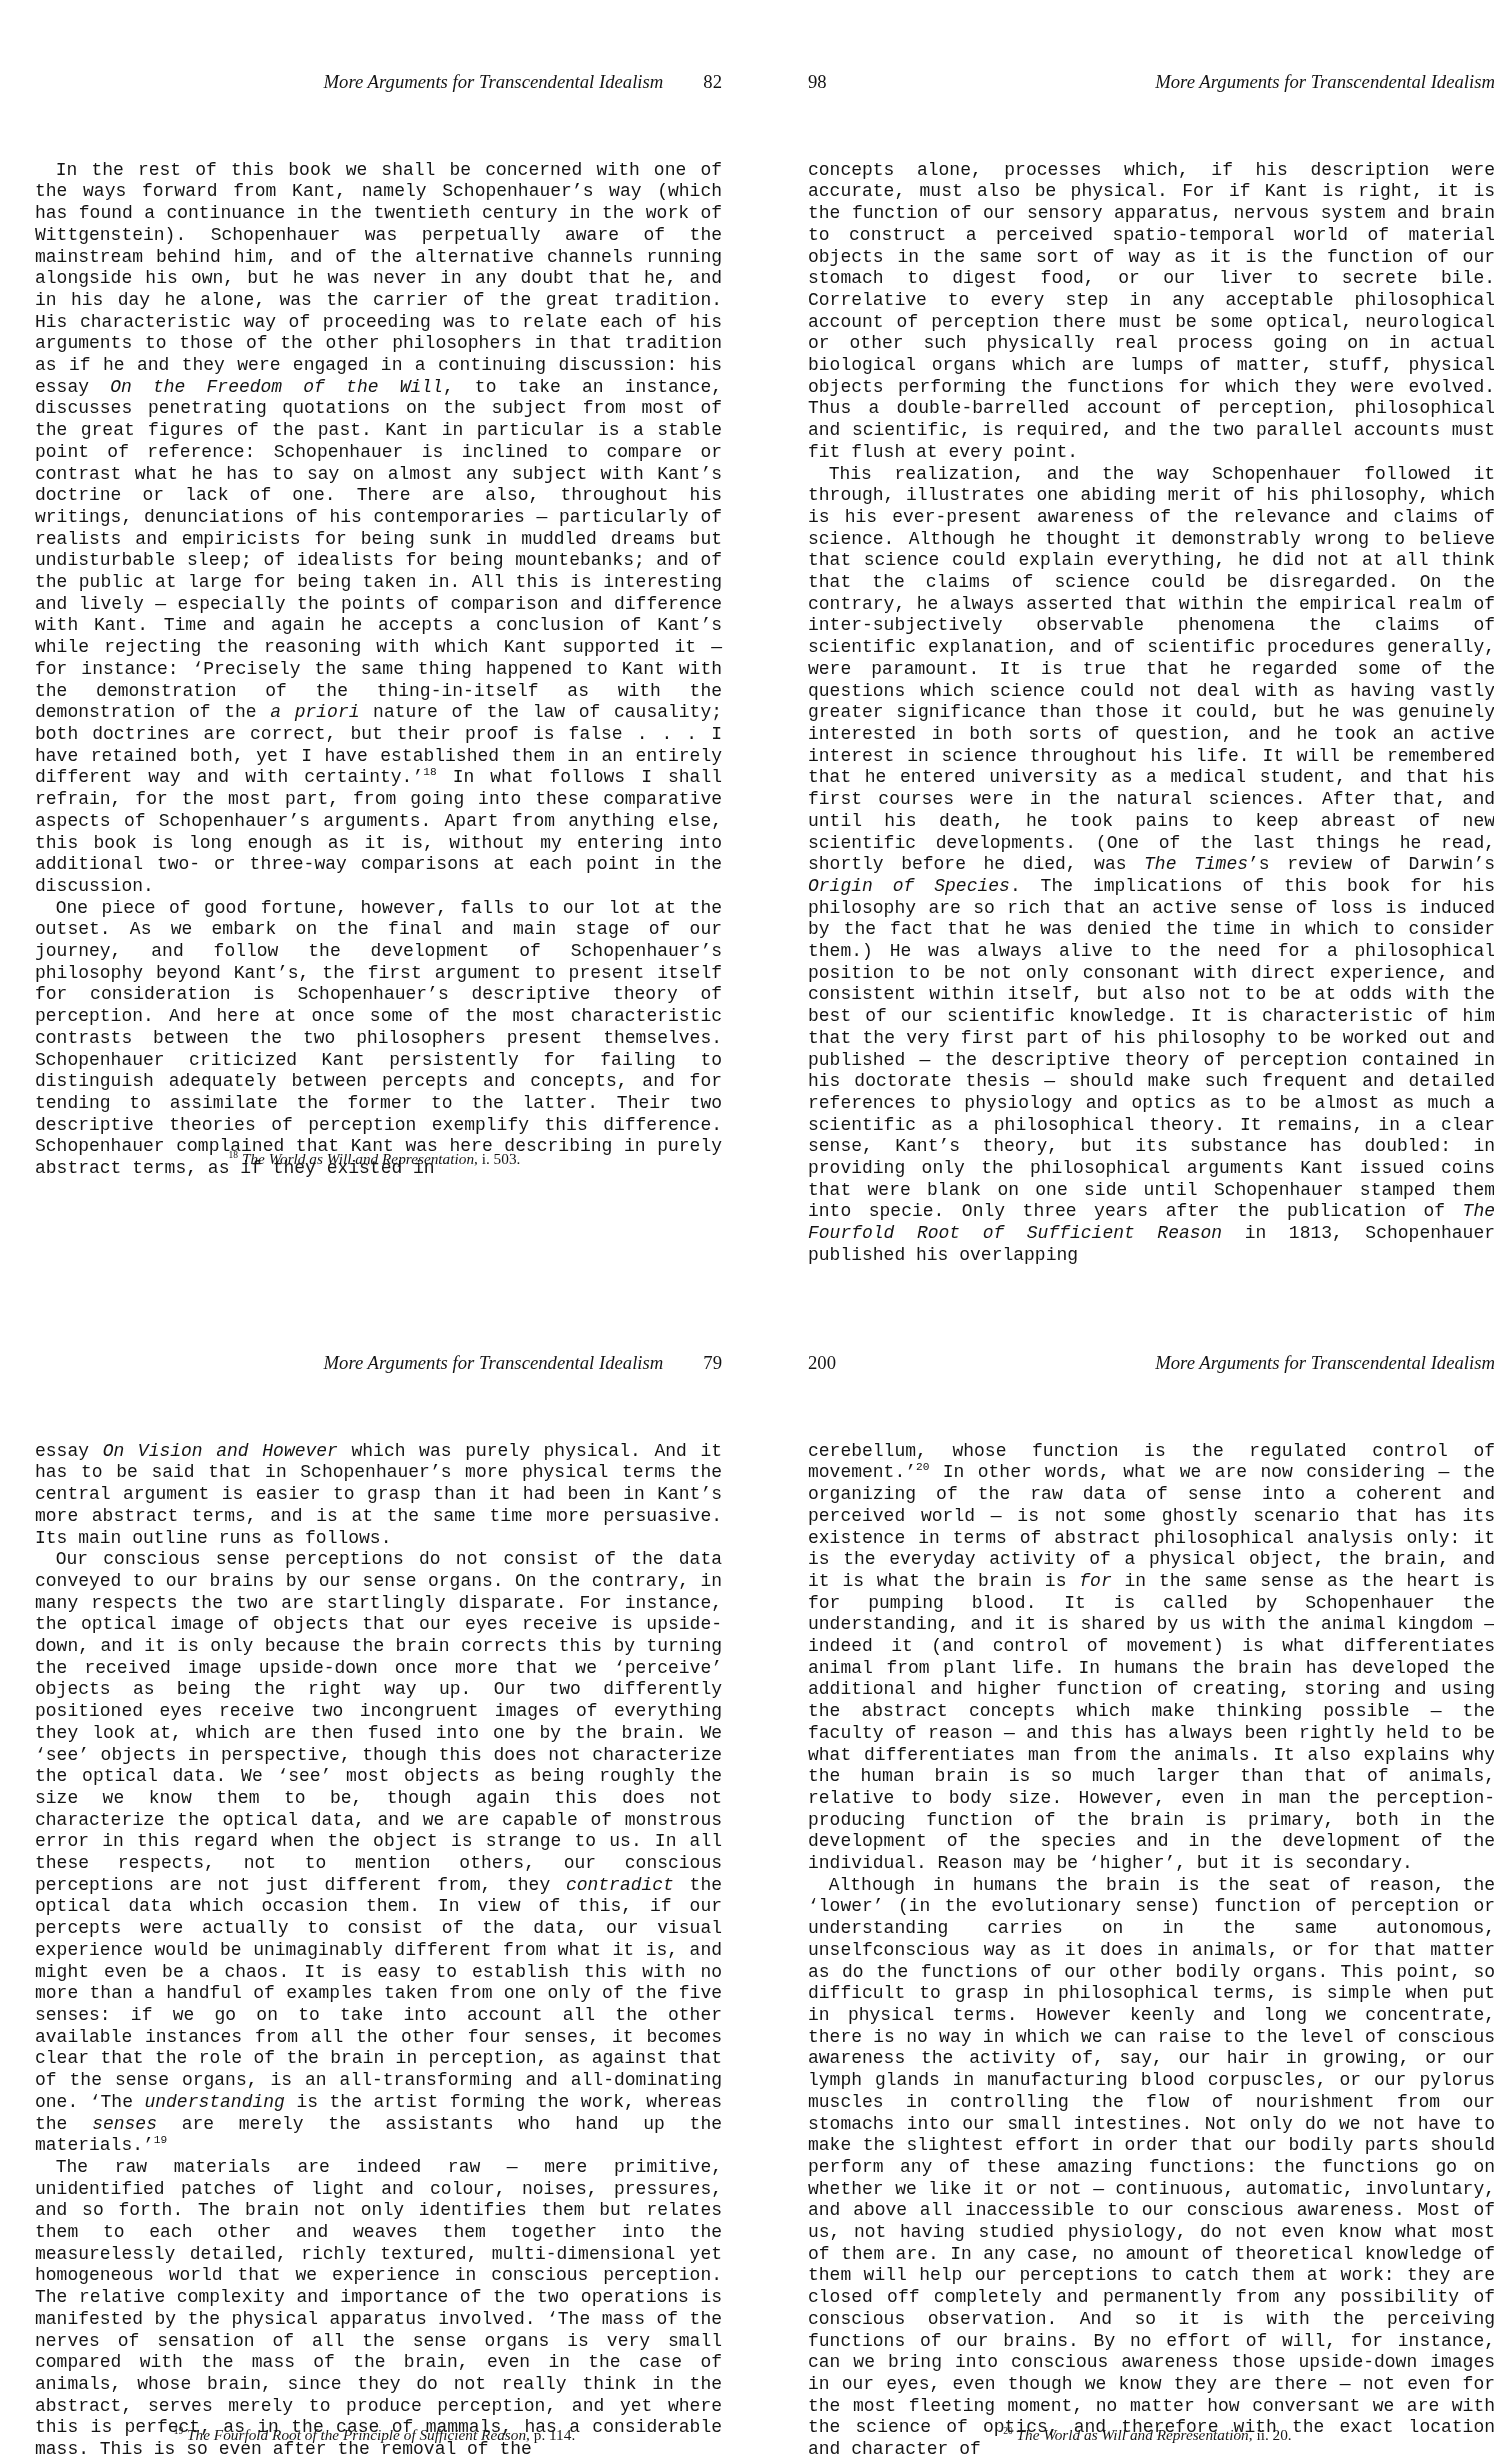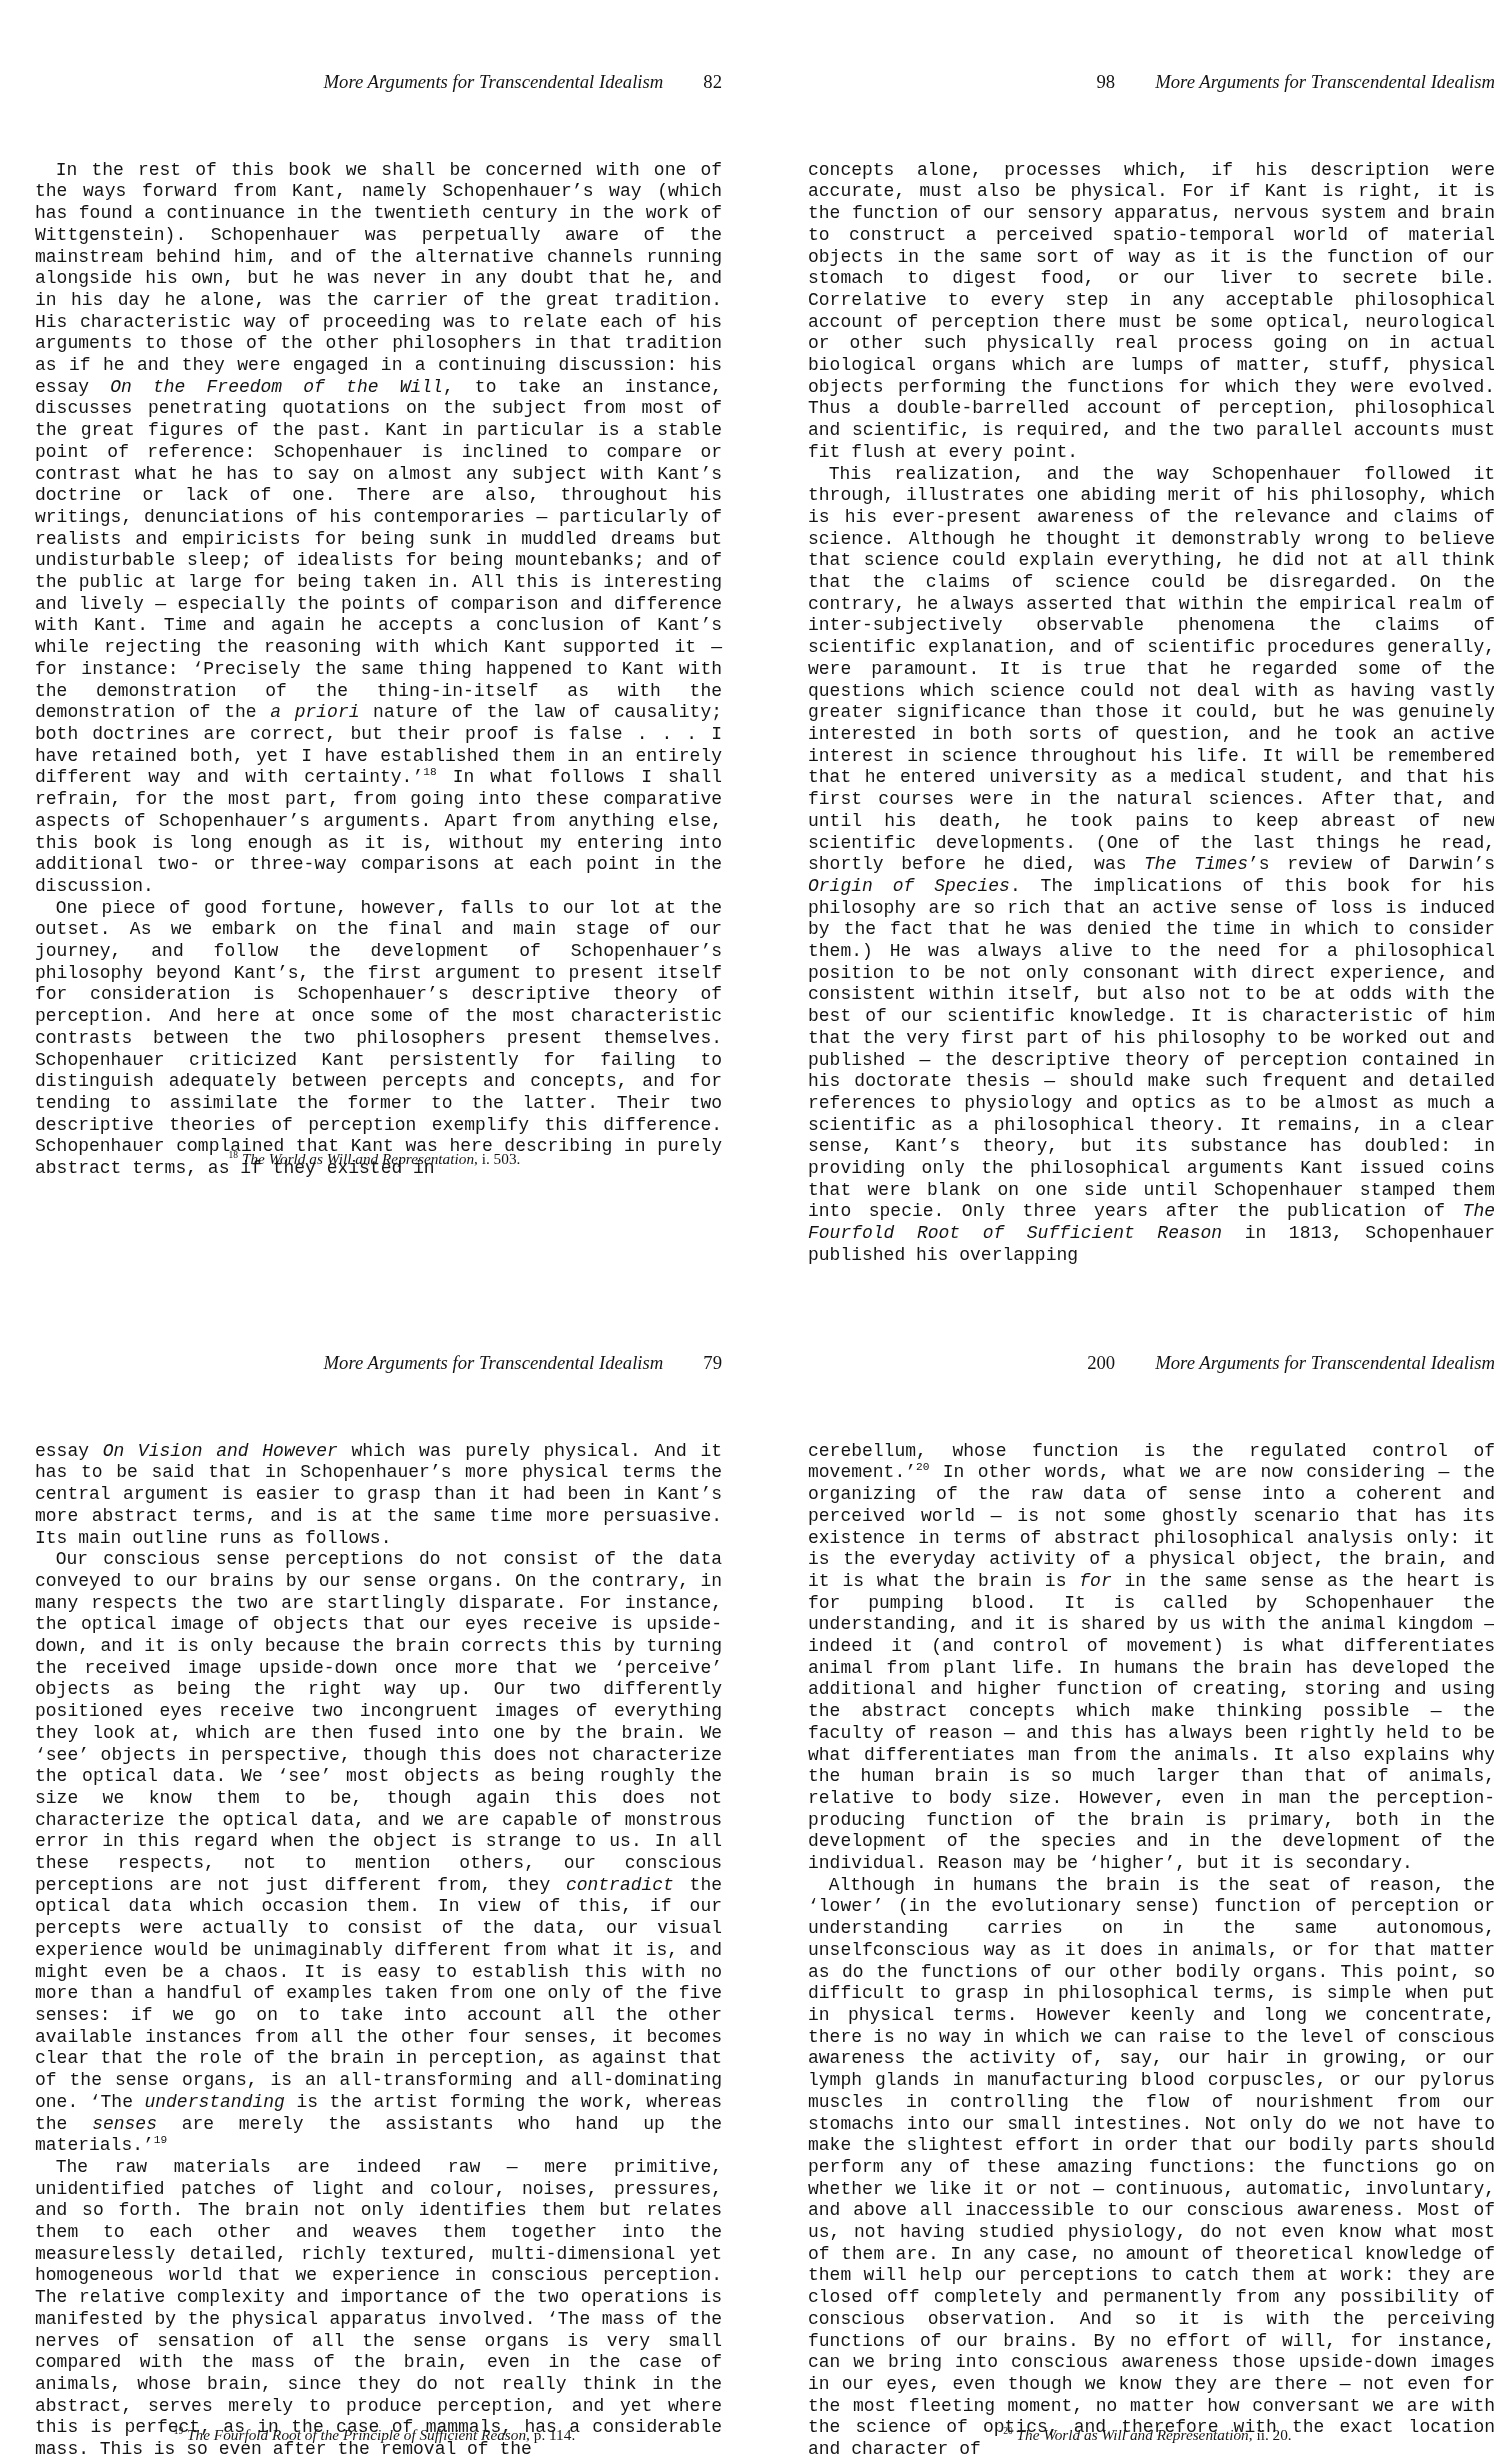--- a/index.html
+++ b/index.html
@@ -20,21 +20,21 @@
   .pagehead {
     display:flex;
     align-items:baseline;
     gap:40px;
     font-size:18.7px;
     line-height:22.7px;
     margin-bottom:66px;
     white-space:nowrap;
   }
   .pagehead.recto { justify-content:flex-end; }
-  .pagehead.verso { justify-content:flex-end;font-family:Liberation Serif, serif; }
+  .pagehead.verso { justify-content:space-between;font-family:Liberation Serif, serif; }
   .runhead { font-style:italic; }
   .folio { font-style:normal; }
 
   .body-text { font-size:18px; line-height:21.7px; text-align:justify;font-family:Liberation Mono, monospace; }
   .para { margin:0; padding:0; }
   .para.indent { text-indent:20.7px; }
 
   sup { font-size:0.62em; vertical-align:super; line-height:0; }
   i { font-style:italic; }
 

